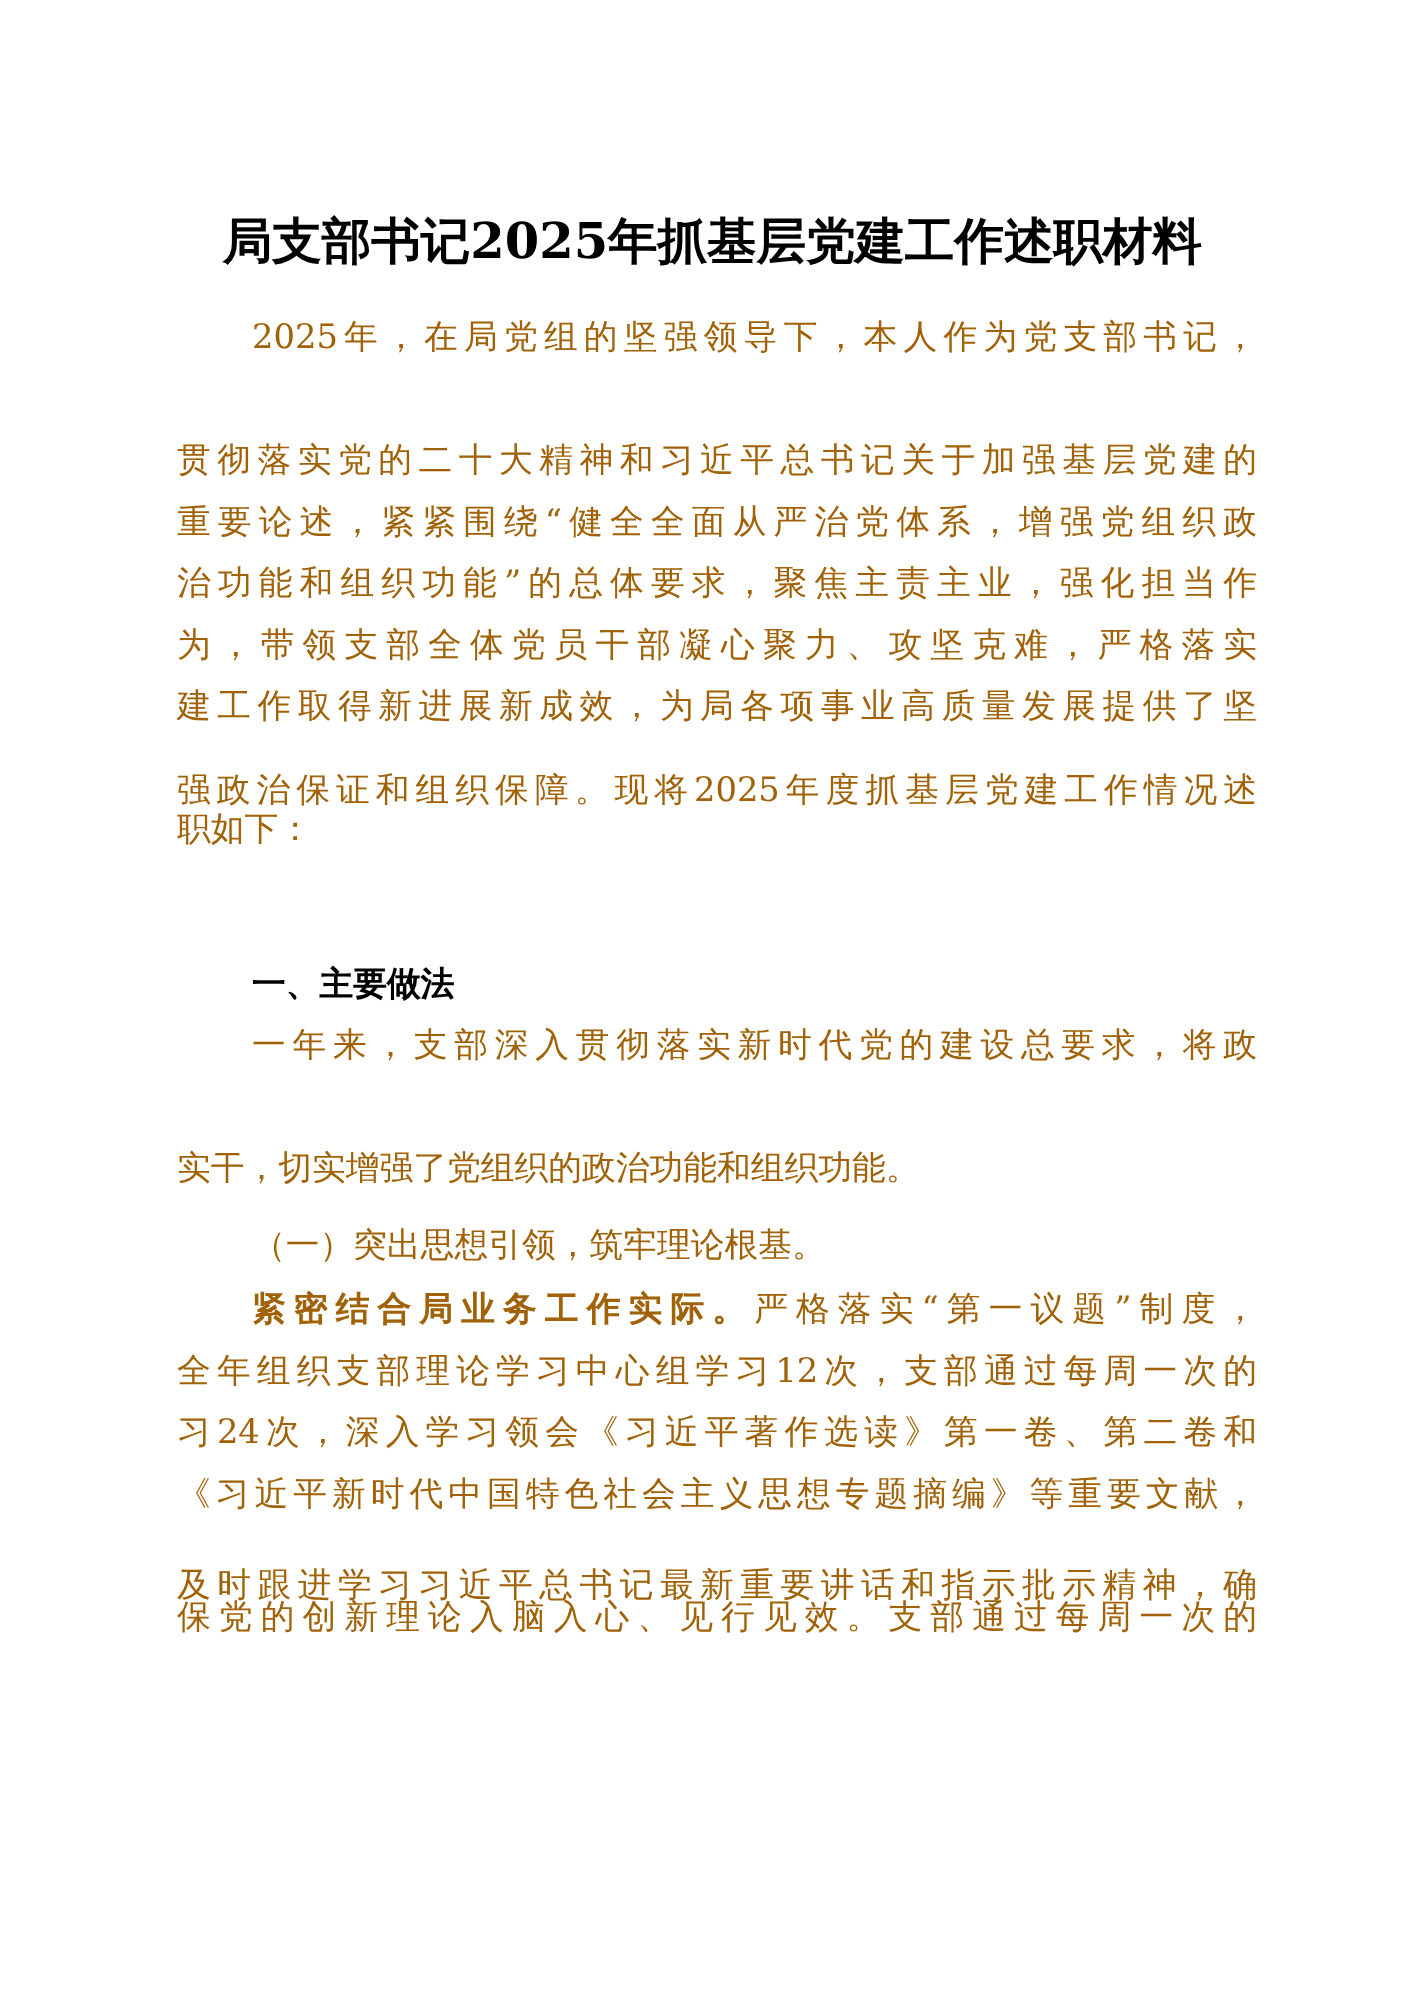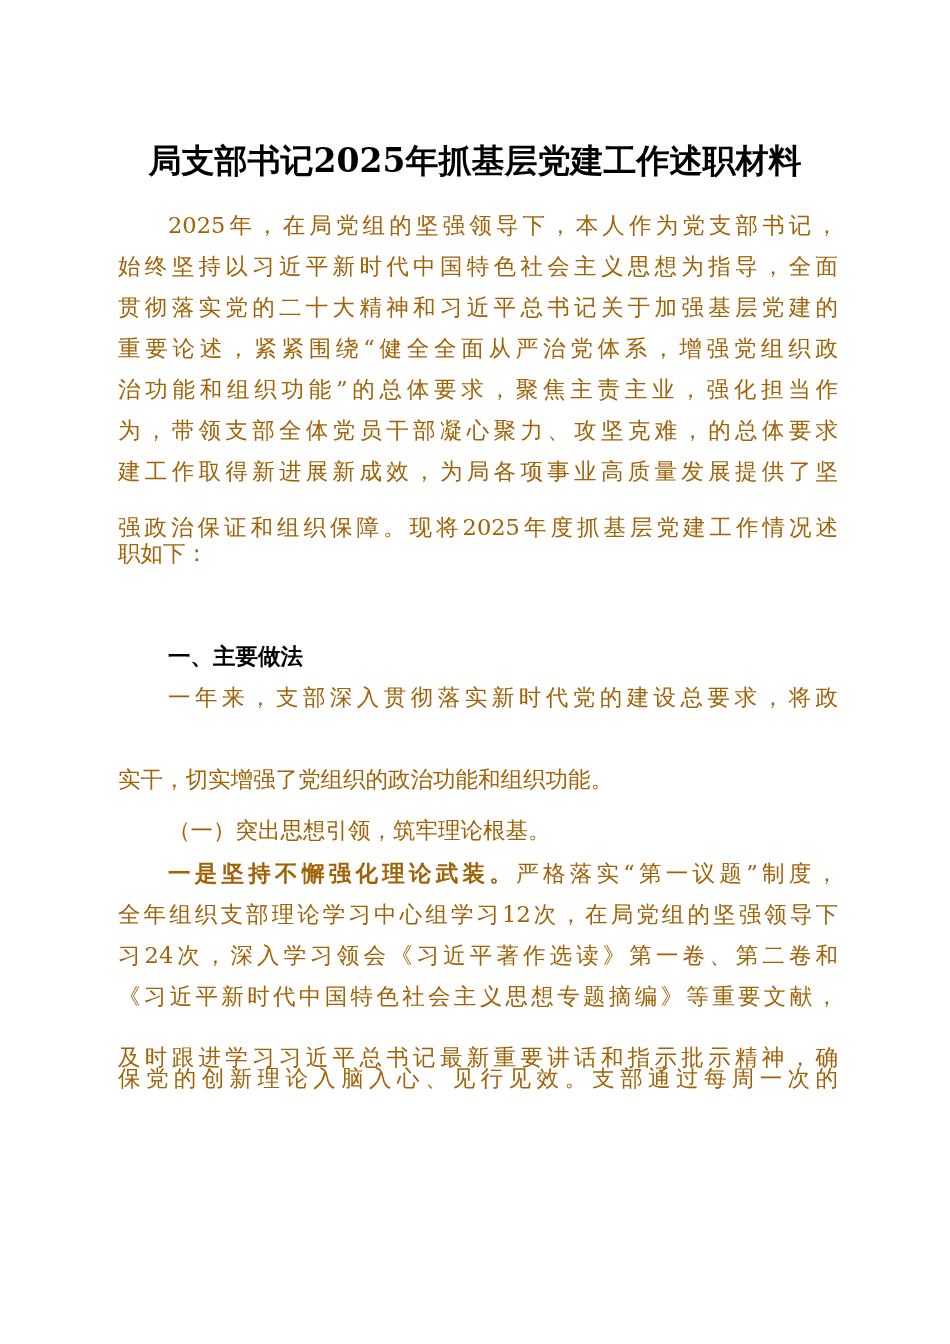--- a/index.html
+++ b/index.html
@@ -68,38 +68,37 @@
     }
   </style>
 </head>
 <body>
 
 <div class="page">
 
   <div class="title">局支部书记2025年抓基层党建工作述职材料</div>
 
   <div class="line indent" style="top:210px">2025年，在局党组的坚强领导下，本人作为党支部书记，</div>
-  <div class="line" style="top:251px">始终坚持以习近平新时代中国特色社会主义思想为指导，全面</div>
   <div class="line" style="top:292px">贯彻落实党的二十大精神和习近平总书记关于加强基层党建的</div>
   <div class="line" style="top:333px">重要论述，紧紧围绕“健全全面从严治党体系，增强党组织政</div>
   <div class="line" style="top:374px">治功能和组织功能”的总体要求，聚焦主责主业，强化担当作</div>
-  <div class="line" style="top:415px">为，带领支部全体党员干部凝心聚力、攻坚克难，的总体要求</div>
+  <div class="line" style="top:415px">为，带领支部全体党员干部凝心聚力、攻坚克难，严格落实</div>
   <div class="line" style="top:456px">建工作取得新进展新成效，为局各项事业高质量发展提供了坚</div>
   <div class="line" style="top:512px">强政治保证和组织保障。现将2025年度抓基层党建工作情况述</div>
   <div class="line indent heading" style="top:641px">一、主要做法</div>
 
   <div class="line last" style="top:538px">职如下：</div>
 
   <div class="line indent" style="top:682px">一年来，支部深入贯彻落实新时代党的建设总要求，将政</div>
   <div class="line last" style="top:764px">实干，切实增强了党组织的政治功能和组织功能。</div>
 
   <div class="line indent subheading" style="top:815px">（一）突出思想引领，筑牢理论根基。</div>
 
   <div class="line indent" style="top:858px; text-align-last:justify;">
-    <span class="lead-bold">一是坚持不懈强化理论武装。</span><span>严格落实“第一议题”制度，</span>
+    <span class="lead-bold">紧密结合局业务工作实际。</span><span>严格落实“第一议题”制度，</span>
   </div>
-  <div class="line" style="top:899px">全年组织支部理论学习中心组学习12次，在局党组的坚强领导下</div>
+  <div class="line" style="top:899px">全年组织支部理论学习中心组学习12次，支部通过每周一次的</div>
   <div class="line" style="top:940px">习24次，深入学习领会《习近平著作选读》第一卷、第二卷和</div>
   <div class="line" style="top:981px">《习近平新时代中国特色社会主义思想专题摘编》等重要文献，</div>
   <div class="line" style="top:1042px">及时跟进学习习近平总书记最新重要讲话和指示批示精神，确</div>
   <div class="line" style="top:1063px">保党的创新理论入脑入心、见行见效。支部通过每周一次的</div>
 
 </div>
 
 </body></html>

